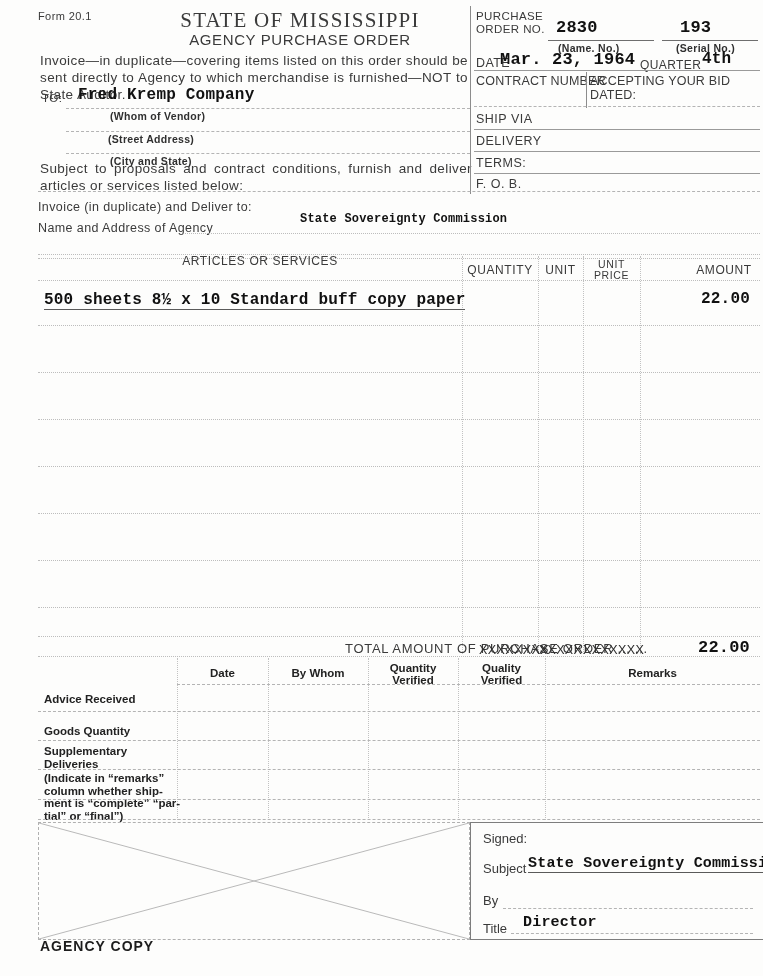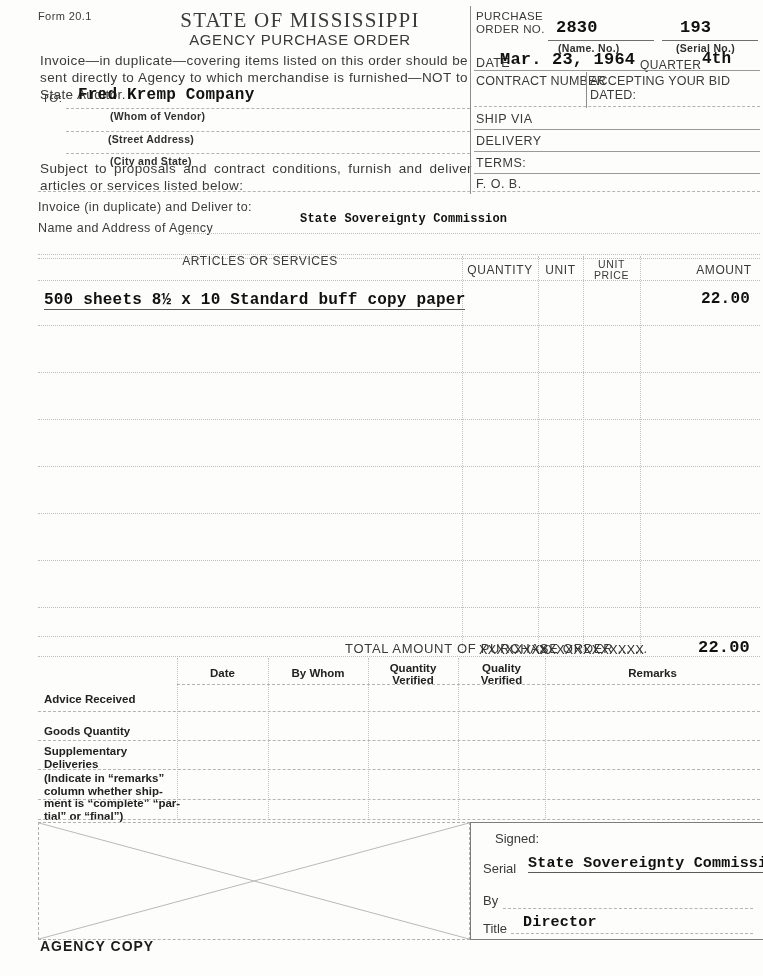--- a/index.html
+++ b/index.html
@@ -265,23 +265,23 @@
   <div class="hl-d" style="left:38px; top:819px; width:722px;"></div>
 
   <div class="abs" id="xbox">
     <svg width="430" height="116" viewBox="0 0 430 116">
       <line x1="0" y1="0" x2="430" y2="116" stroke="#b9b9b9" stroke-width="1"></line>
       <line x1="0" y1="116" x2="430" y2="0" stroke="#b9b9b9" stroke-width="1"></line>
     </svg>
   </div>
 
   <div class="abs" id="sig-box">
-    <div class="sig-lbl" style="left:12px; top:8px;margin-left:12px;">Signed:</div>
-
-    <div class="sig-lbl" style="left:12px; top:38px;">Serial</div>
+    <div class="sig-lbl" style="left:12px; top:8px;">Signed:</div>
+
+    <div class="sig-lbl" style="left:12px; top:38px;">Subject</div>
     <div class="sig-val tw uline" style="left:57px; top:32px; font-size:15px; white-space:nowrap;">State Sovereignty Commissio</div>
 
     <div class="sig-lbl" style="left:12px; top:70px;">By</div>
     <div class="hl-d" style="left:32px; top:85px; width:250px;"></div>
 
     <div class="sig-lbl" style="left:12px; top:98px;">Title</div>
     <div class="sig-val tw" style="left:52px; top:91px; font-size:15px;">Director</div>
     <div class="hl-d" style="left:40px; top:110px; width:242px;"></div>
   </div>
 

